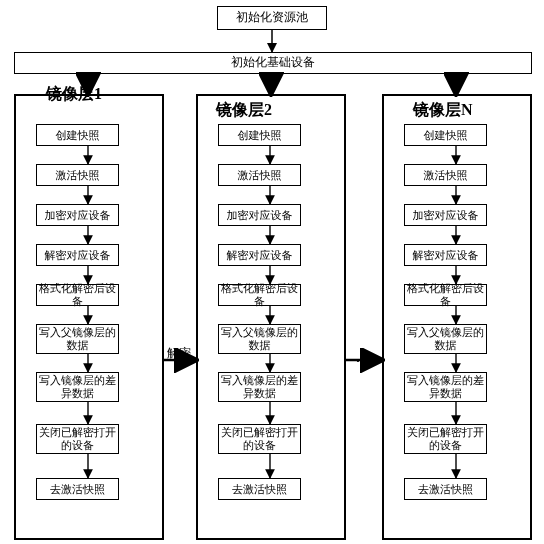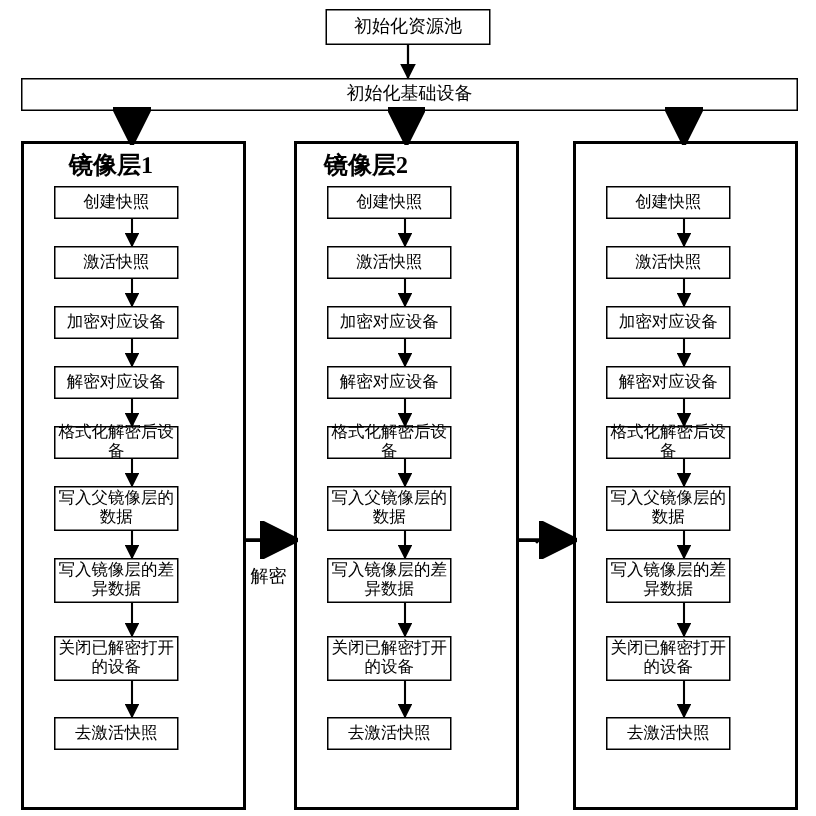--- a/index.html
+++ b/index.html
@@ -47,37 +47,37 @@
   }
   .step.tall { height: 30px; font-family: Liberation Serif, serif; }
   .ellipsis {
     position: absolute;
     font-size: 18px;
     letter-spacing: 4px;
   }
   .mid-label {
     position: absolute;
     font-size: 12px;
-    margin-top: 31px;
   }
 </style>
 </head>
 <body>
 
 <div class="canvas">
 
   <div class="box init-box" style="top:52px;">初始化基础设备</div>
   <div class="box top-box" style="left:217px; top:6px; width:110px;">初始化资源池</div>
 
   <div class="col" style="left:14px;  top:94px; width:150px; height:446px;"></div>
   <div class="col" style="left:196px; top:94px; width:150px; height:446px;"></div>
   <div class="col" style="left:382px; top:94px; width:150px; height:446px;"></div>
 
-  <div class="col-title" style="left:46px;  top:100px;">镜像层1</div>
+  <div class="col-title" style="left:46px;  top:84px;">镜像层1</div>
   <div class="col-title" style="left:216px; top:100px;">镜像层2</div>
+  <div class="col-title" style="left:413px; top:100px;">镜像层N</div>
 
   <div class="ellipsis" style="left:355px; top:346px;">…</div>
 
   <div class="mid-label" style="left:167px; top:345px;">解密</div>
 
   <div class="box step" style="left:36px; top:124px;">创建快照</div>
   <div class="box step" style="left:36px; top:164px;">激活快照</div>
   <div class="box step" style="left:36px; top:204px;">加密对应设备</div>
   <div class="box step" style="left:36px; top:244px;">解密对应设备</div>
   <div class="box step" style="left:36px; top:284px;">格式化解密后设备</div>

